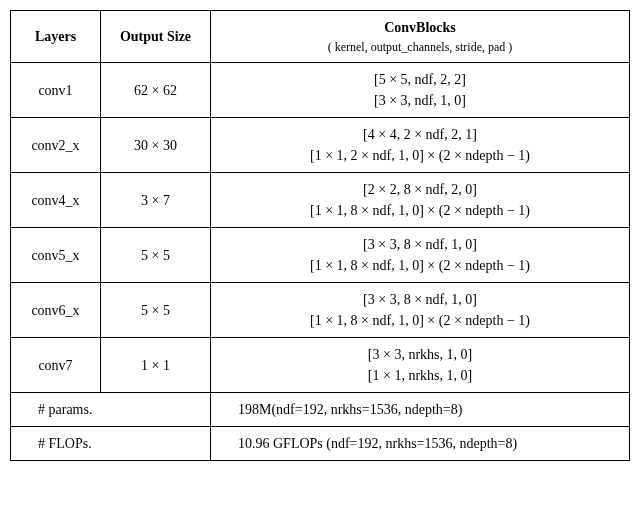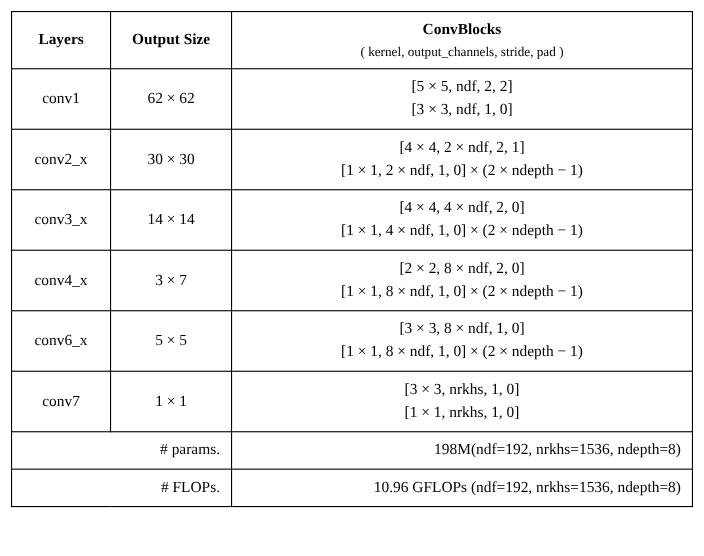--- a/index.html
+++ b/index.html
@@ -40,21 +40,21 @@
     .col-output { width: 110px; margin-top: 32px; }
     .col-convblocks { width: auto; }
     .header-sub {
       font-weight: normal;
       font-size: 12px;
     }
     .bold-header {
       font-weight: bold;
     }
     tr.summary-row td {
-      text-align: right;
+      text-align: left;
       padding-left: 27px;
     }
   </style>
 </head>
 <body>
 
 <table>
   <thead>
     <tr>
       <th class="col-layers bold-header">Layers</th>
@@ -76,32 +76,32 @@
       </tr>
       <tr>
         <td class="left-col">conv2_x</td>
         <td>30 × 30</td>
         <td class="convblocks-col">
           <div>[4 × 4, 2 × ndf, 2, 1]</div>
           <div>[1 × 1, 2 × ndf, 1, 0] × (2 × ndepth − 1)</div>
         </td>
       </tr>
       <tr>
-        <td class="left-col">conv3_x</td>
-        <td>14 × 14</td>
-        <td class="convblocks-col">
-          <div>[4 × 4, 4 × ndf, 2, 0]</div>
-          <div>[1 × 1, 4 × ndf, 1, 0] × (2 × ndepth − 1)</div>
-        </td>
-      </tr>
-      <tr>
         <td class="left-col">conv4_x</td>
         <td>3 × 7</td>
         <td class="convblocks-col">
           <div>[2 × 2, 8 × ndf, 2, 0]</div>
+          <div>[1 × 1, 8 × ndf, 1, 0] × (2 × ndepth − 1)</div>
+        </td>
+      </tr>
+      <tr>
+        <td class="left-col">conv5_x</td>
+        <td>5 × 5</td>
+        <td class="convblocks-col">
+          <div>[3 × 3, 8 × ndf, 1, 0]</div>
           <div>[1 × 1, 8 × ndf, 1, 0] × (2 × ndepth − 1)</div>
         </td>
       </tr>
       <tr>
         <td class="left-col">conv6_x</td>
         <td>5 × 5</td>
         <td class="convblocks-col">
           <div>[3 × 3, 8 × ndf, 1, 0]</div>
           <div>[1 × 1, 8 × ndf, 1, 0] × (2 × ndepth − 1)</div>
         </td>

